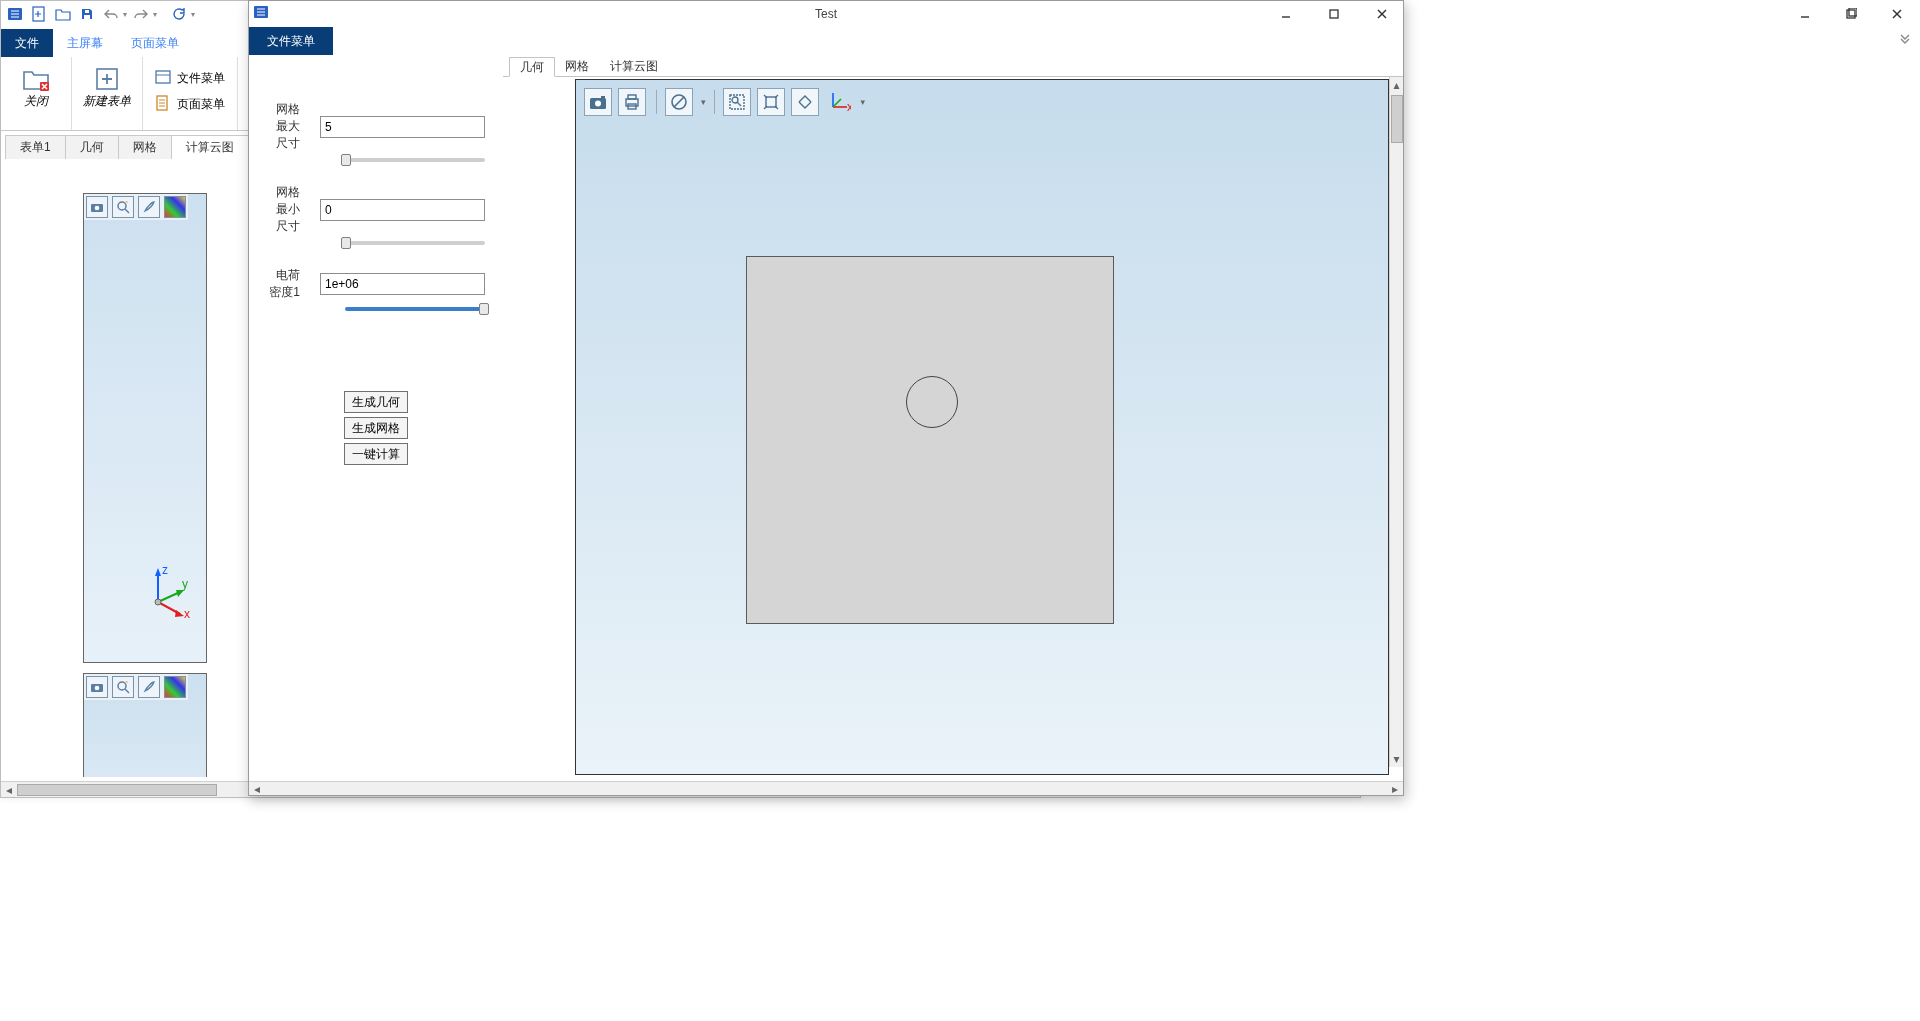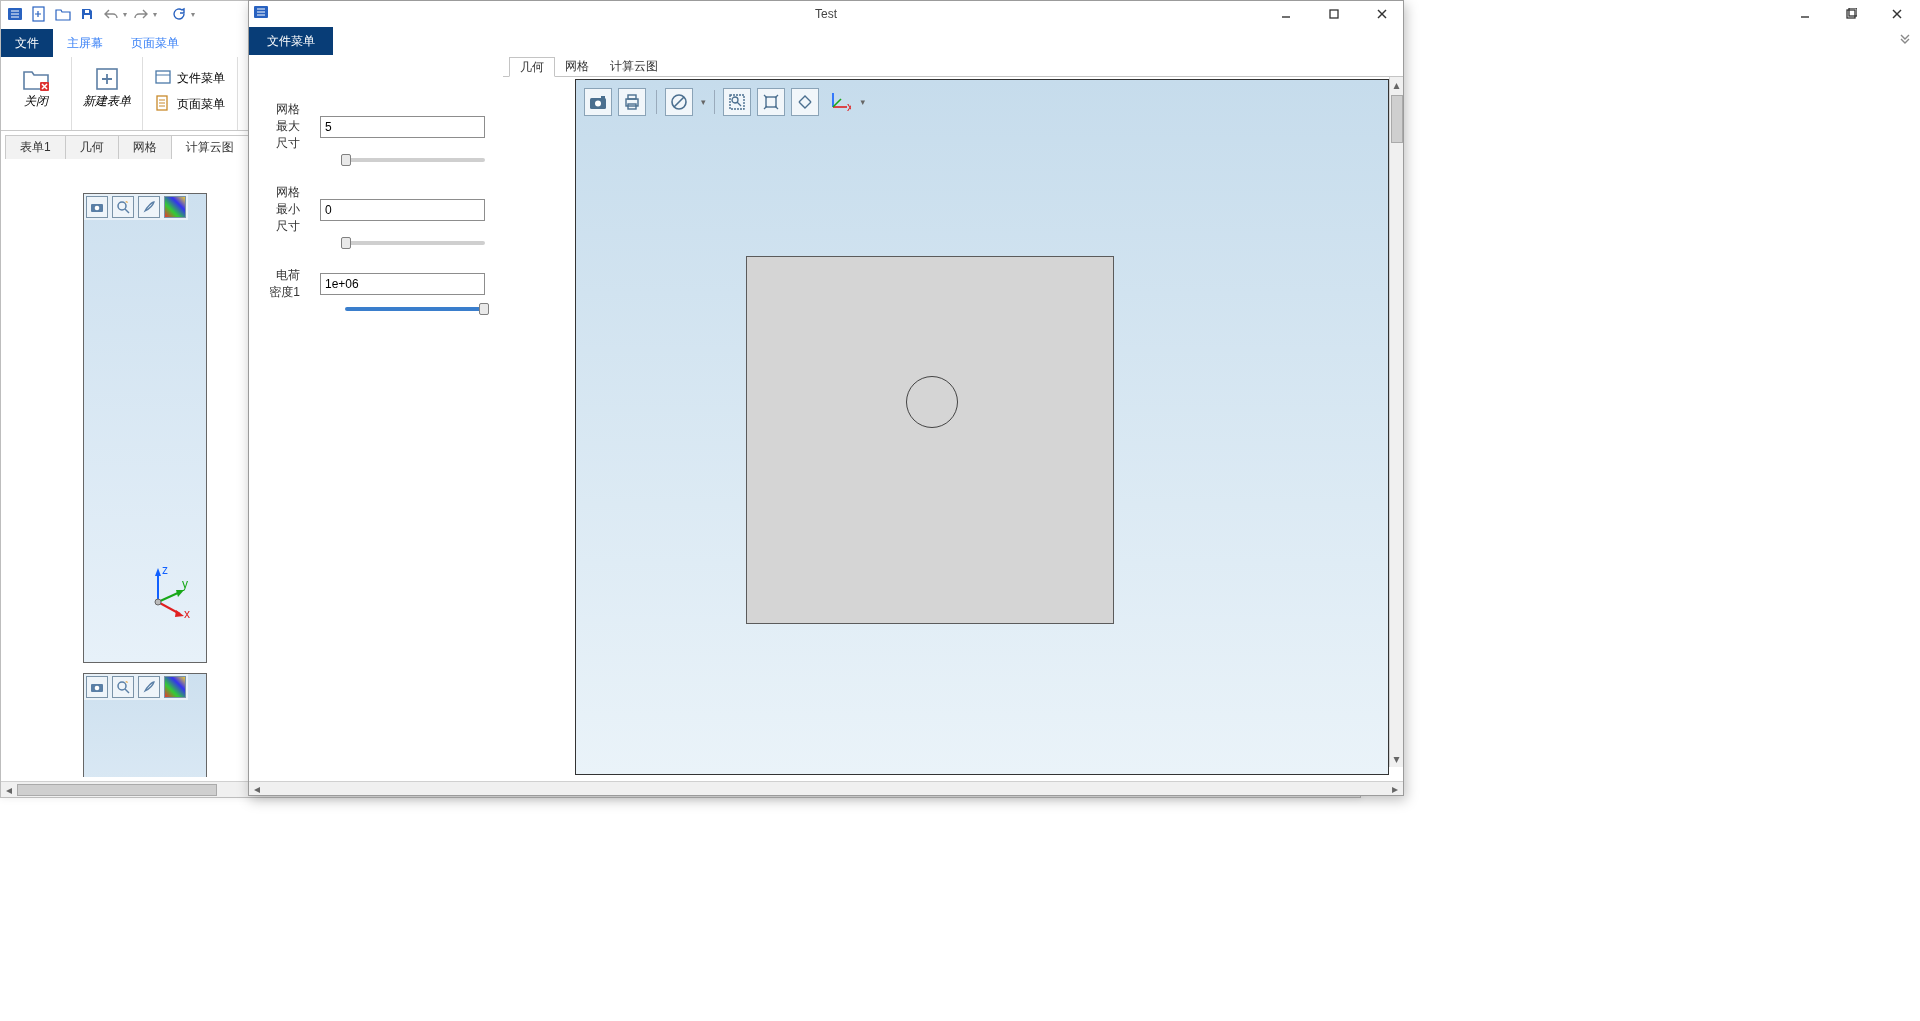--- a/index.html
+++ b/index.html
@@ -391,20 +391,25 @@
         </div>
 
       <div class="param-row">
         <div class="param-label">电荷密度1</div>
         <input class="param-input" value="1e+06" style="">
       </div>
       <div class="param-slider-track accent">
           <div class="param-slider-thumb" style="left:calc(100% - 6px)"></div>
         </div>
 
+      <div class="action-buttons">
+        <div class="action-btn">生成几何</div>
+        <div class="action-btn">生成网格</div>
+        <div class="action-btn">一键计算</div>
+      </div>
     </div>
 
     <div class="content-area">
       <div class="view-tabs">
         <div class="view-tab active">几何</div>
         <div class="view-tab">网格</div>
         <div class="view-tab">计算云图</div>
       </div>
 
       <div class="viewport-outer" style="left:72px; right:14px;">

